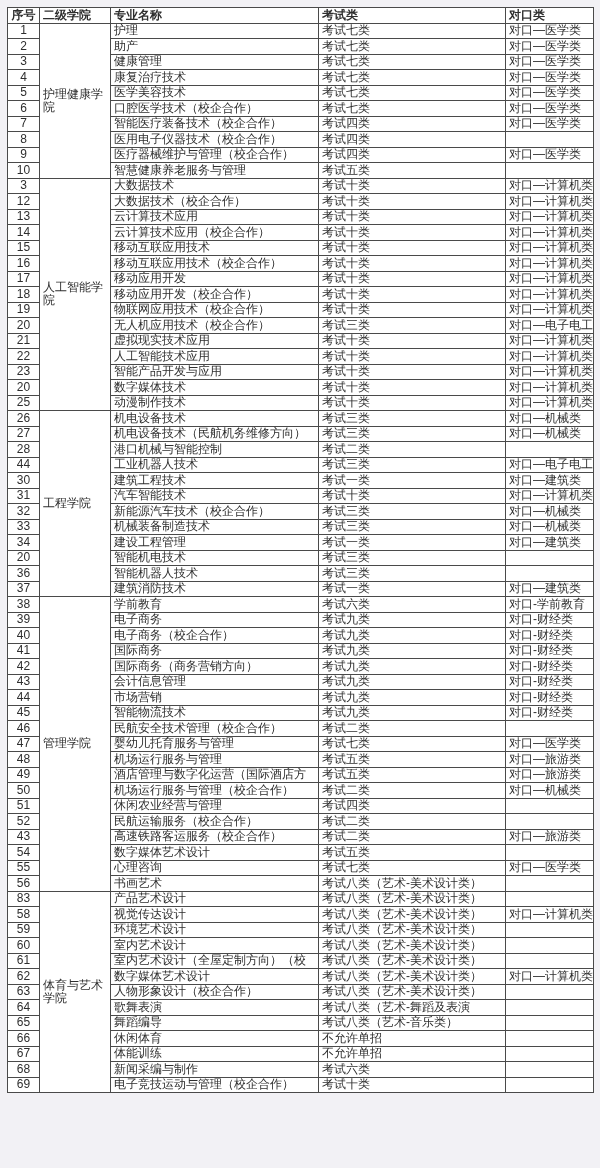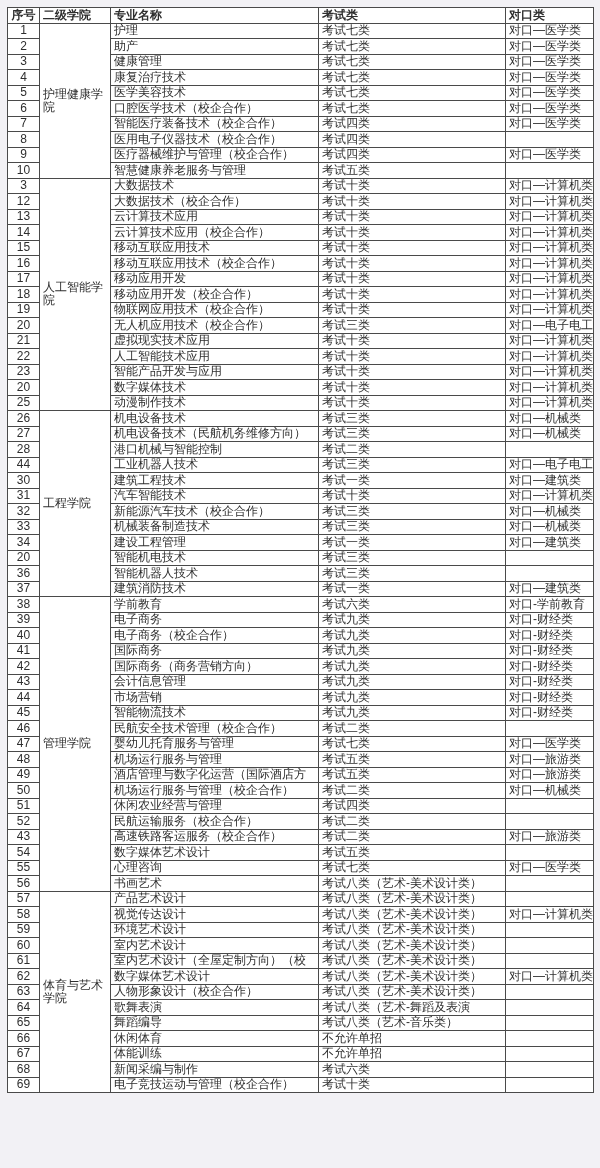--- a/index.html
+++ b/index.html
@@ -409,21 +409,21 @@
           <td class="c-exam">考试七类</td>
           <td class="c-match">对口—医学类</td>
         </tr>
         <tr>
           <td class="c-num">56</td>
           <td class="c-major">书画艺术</td>
           <td class="c-exam">考试八类（艺术-美术设计类）</td>
           <td class="c-match"></td>
         </tr>
         <tr>
-          <td class="c-num">57</td>
+          <td class="c-num">83</td>
           <td class="c-college" rowspan="13">体育与艺术学院</td>
           <td class="c-major">产品艺术设计</td>
           <td class="c-exam">考试八类（艺术-美术设计类）</td>
           <td class="c-match"></td>
         </tr>
         <tr>
           <td class="c-num">58</td>
           <td class="c-major">视觉传达设计</td>
           <td class="c-exam">考试八类（艺术-美术设计类）</td>
           <td class="c-match">对口—计算机类</td>

